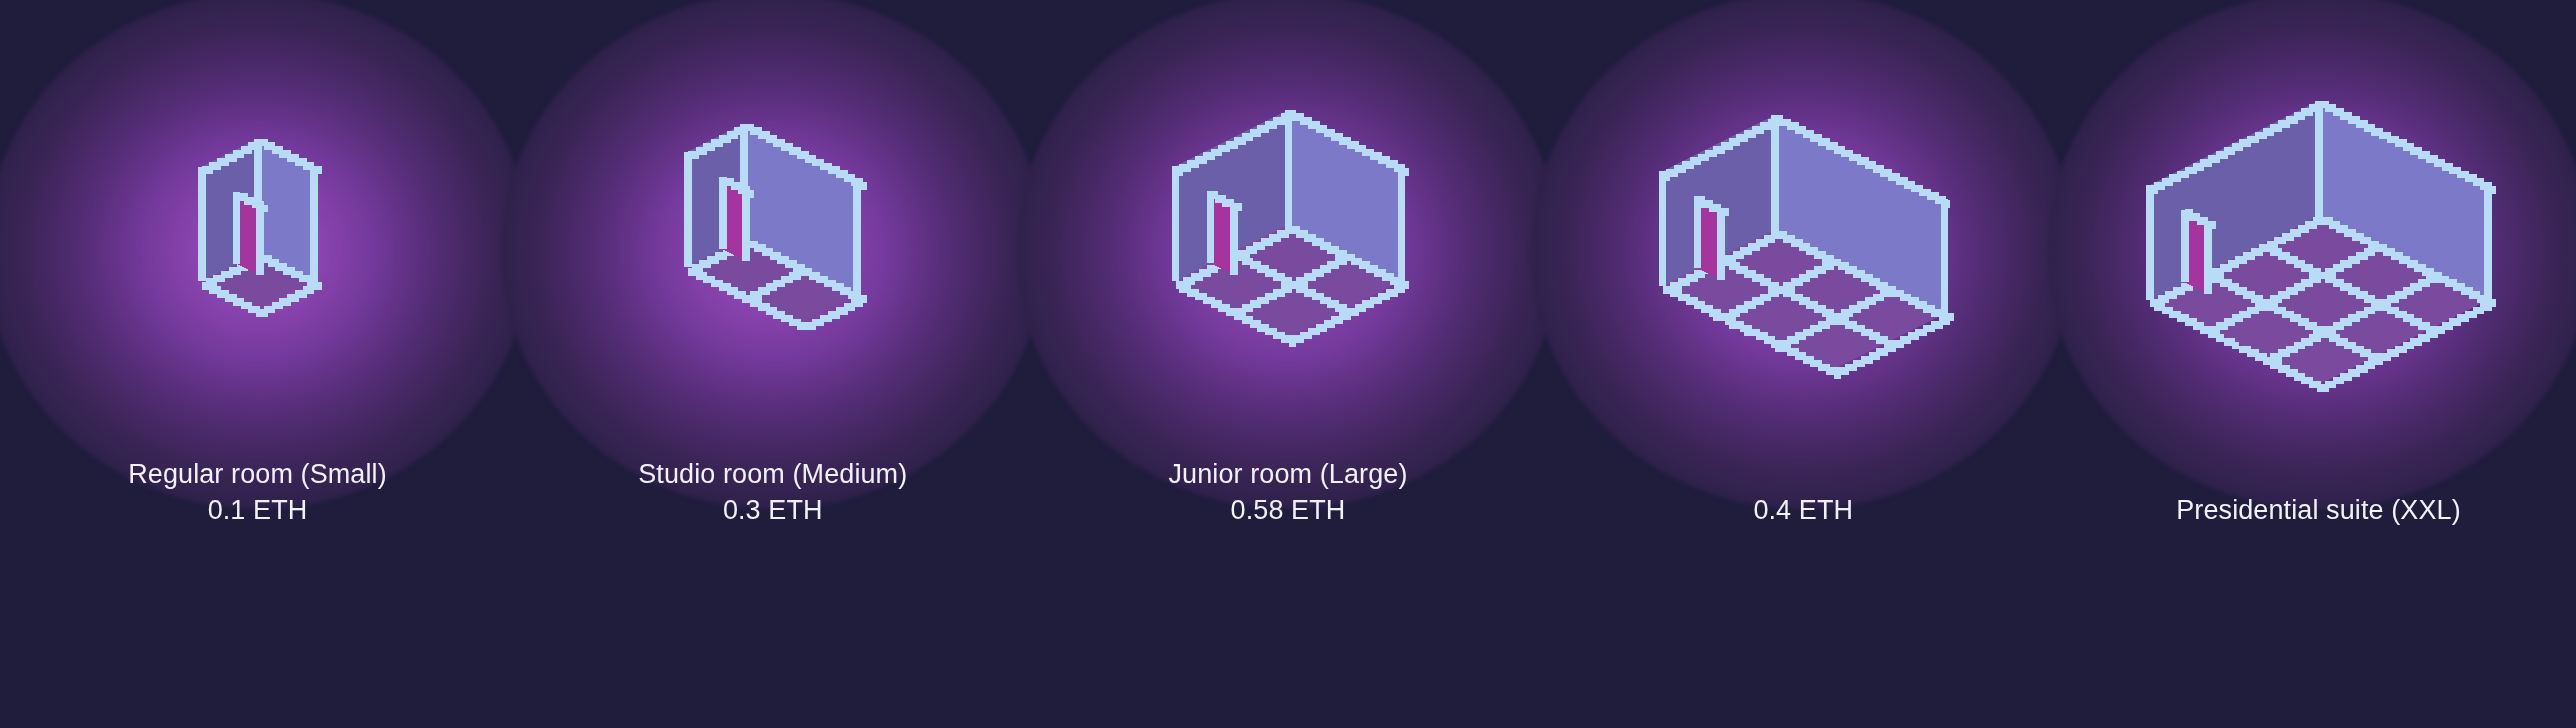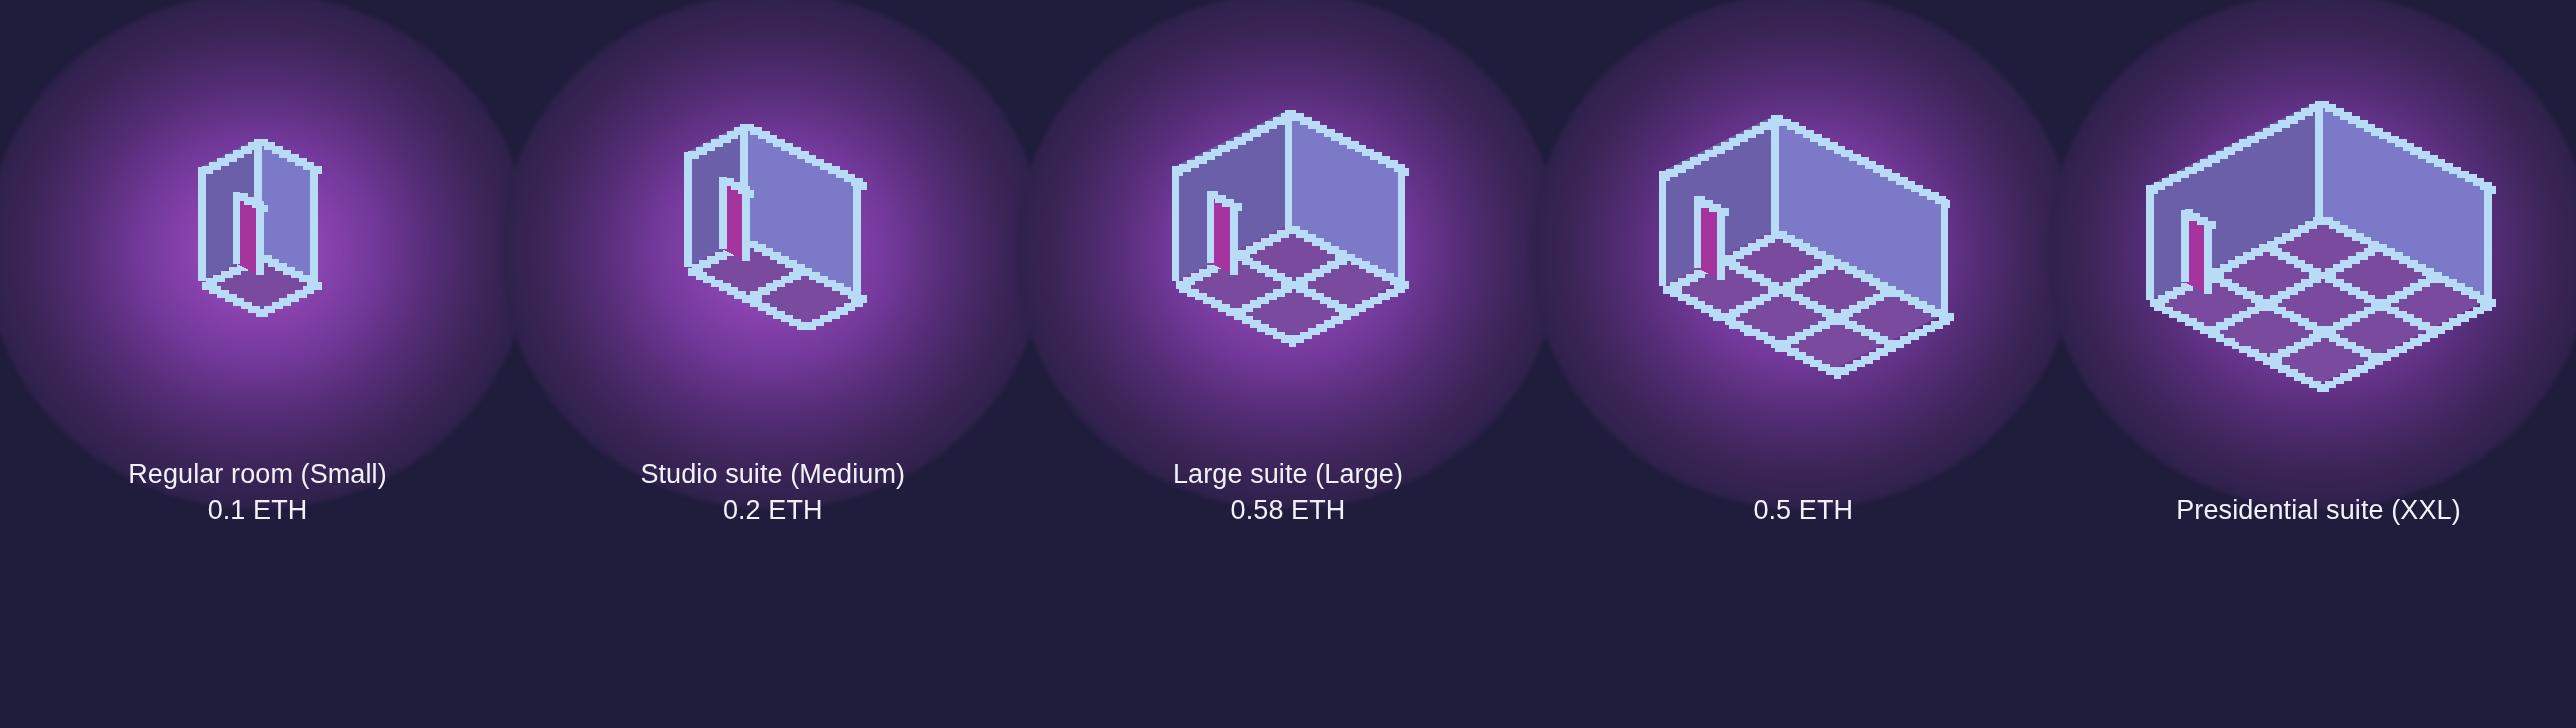--- a/index.html
+++ b/index.html
@@ -374,22 +374,22 @@
           <rect x="60" y="76" width="8" height="8" fill="#b8dcf5"></rect>
           <rect x="64" y="76" width="8" height="8" fill="#b8dcf5"></rect>
           <rect x="68" y="80" width="8" height="8" fill="#b8dcf5"></rect>
           <rect x="72" y="80" width="8" height="8" fill="#b8dcf5"></rect>
           <rect x="76" y="84" width="8" height="8" fill="#b8dcf5"></rect>
           <rect x="47.96" y="71.02000000000001" width="8" height="74" fill="#b8dcf5"></rect>
           <rect x="71.96000000000001" y="83.02000000000001" width="8" height="74" fill="#b8dcf5"></rect>
         </svg>
       </div>
       <div class="labels">
-        <span class="room-name">Studio suite (Medium)</span>
-        <span class="room-price">0.2 ETH</span>
+        <span class="room-name">Studio room (Medium)</span>
+        <span class="room-price">0.3 ETH</span>
       </div>
     </div>
     <div class="room-card">
       <div class="glow"></div>
       <div class="art-wrap" style="align-items: center;">
         <svg width="257" height="259" viewBox="0 0 264 266">
           <polygon points="16,192 132,134 132,16 16,74" fill="#6a5fa8"></polygon>
           <polygon points="132,134 248,192 248,74 132,16" fill="#7d79c9"></polygon>
           <polygon points="132,134 248,192 132,250 16,192" fill="#7a4a9e"></polygon>
           <rect x="192" y="164" width="8" height="8" fill="#b8dcf5"></rect>
@@ -641,21 +641,21 @@
           <rect x="60" y="104" width="8" height="8" fill="#b8dcf5"></rect>
           <rect x="64" y="108" width="8" height="8" fill="#b8dcf5"></rect>
           <rect x="68" y="108" width="8" height="8" fill="#b8dcf5"></rect>
           <rect x="72" y="112" width="8" height="8" fill="#b8dcf5"></rect>
           <rect x="76" y="112" width="8" height="8" fill="#b8dcf5"></rect>
           <rect x="47.96000000000001" y="100.01999999999998" width="8" height="74" fill="#b8dcf5"></rect>
           <rect x="71.96000000000001" y="112.01999999999998" width="8" height="74" fill="#b8dcf5"></rect>
         </svg>
       </div>
       <div class="labels">
-        <span class="room-name">Large suite (Large)</span>
+        <span class="room-name">Junior room (Large)</span>
         <span class="room-price">0.58 ETH</span>
       </div>
     </div>
     <div class="room-card">
       <div class="glow"></div>
       <div class="art-wrap" style="align-items: center;">
         <svg width="313" height="287" viewBox="0 0 322 295">
           <polygon points="16,192 132,134 132,16 16,74" fill="#6a5fa8"></polygon>
           <polygon points="132,134 306,221 306,103 132,16" fill="#7d79c9"></polygon>
           <polygon points="132,134 306,221 190,279 16,192" fill="#7a4a9e"></polygon>
@@ -994,21 +994,21 @@
           <rect x="60" y="104" width="8" height="8" fill="#b8dcf5"></rect>
           <rect x="64" y="108" width="8" height="8" fill="#b8dcf5"></rect>
           <rect x="68" y="108" width="8" height="8" fill="#b8dcf5"></rect>
           <rect x="72" y="112" width="8" height="8" fill="#b8dcf5"></rect>
           <rect x="76" y="112" width="8" height="8" fill="#b8dcf5"></rect>
           <rect x="47.96000000000001" y="100.01999999999998" width="8" height="74" fill="#b8dcf5"></rect>
           <rect x="71.96000000000001" y="112.01999999999998" width="8" height="74" fill="#b8dcf5"></rect>
         </svg>
       </div>
       <div class="labels">
-        <span class="room-price">0.5 ETH</span>
+        <span class="room-price">0.4 ETH</span>
       </div>
     </div>
     <div class="room-card">
       <div class="glow"></div>
       <div class="art-wrap" style="align-items: center;">
         <svg width="370" height="315" viewBox="0 0 380 324">
           <polygon points="16,221 190,134 190,16 16,103" fill="#6a5fa8"></polygon>
           <polygon points="190,134 364,221 364,103 190,16" fill="#7d79c9"></polygon>
           <polygon points="190,134 364,221 190,308 16,221" fill="#7a4a9e"></polygon>
           <rect x="248" y="164" width="8" height="8" fill="#b8dcf5"></rect>

